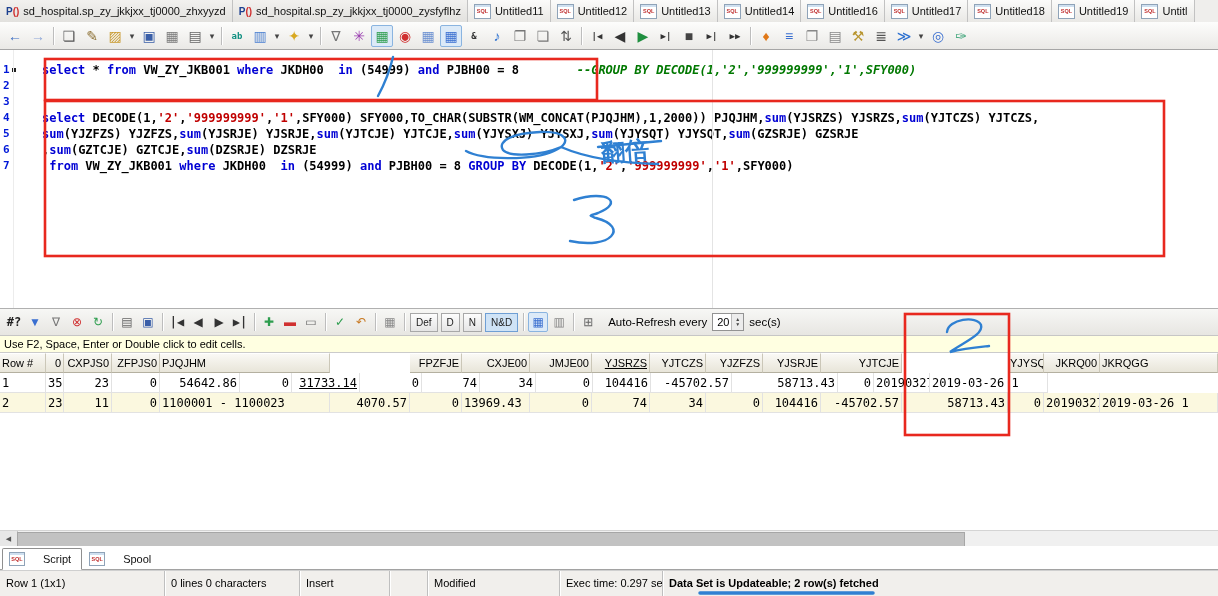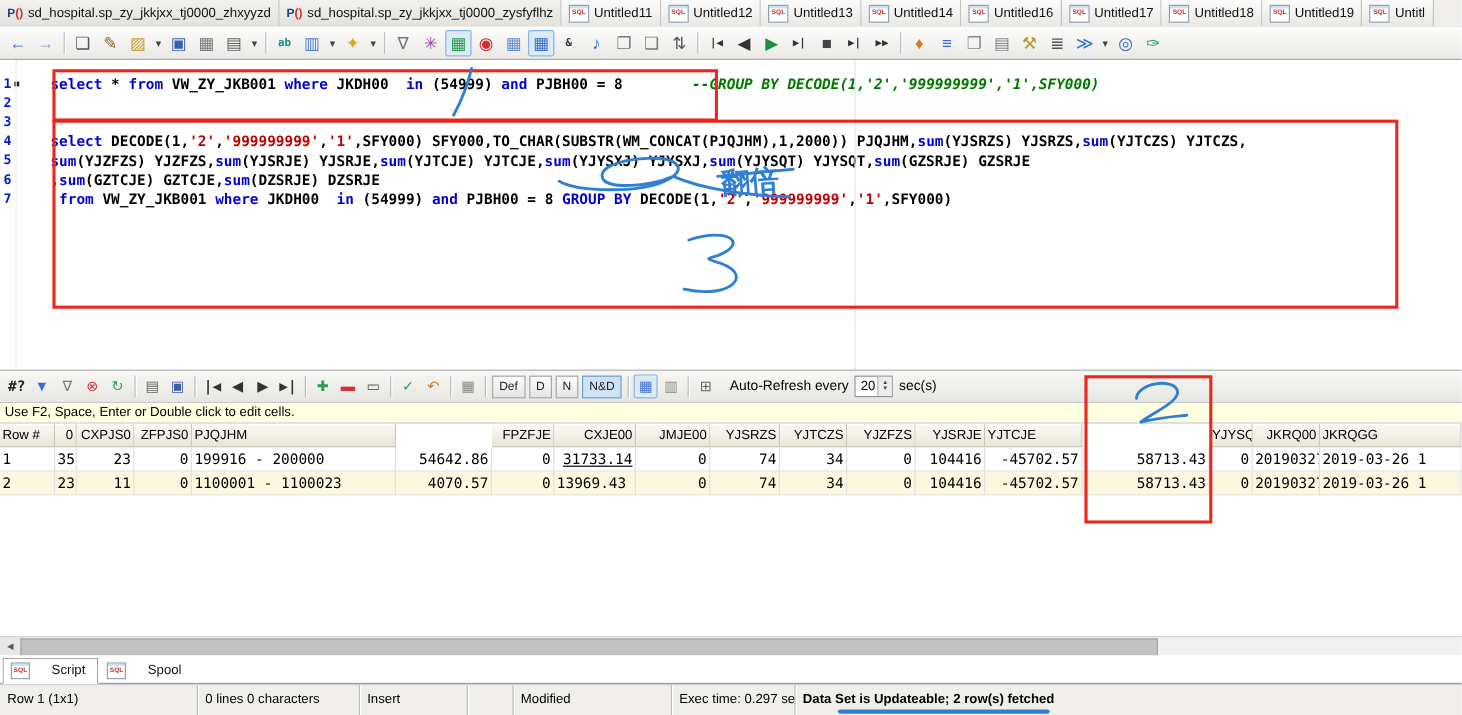--- a/index.html
+++ b/index.html
@@ -287,37 +287,36 @@
 <div class="grid-header-row">
     <div class="gcell hcell" style="width: 46px; text-align: left;">Row #</div>
     <div class="gcell hcell" style="width: 18px; text-align: right;">0</div>
     <div class="gcell hcell" style="width: 48px; text-align: right;">CXPJS0</div>
     <div class="gcell hcell" style="width: 48px; text-align: right;">ZFPJS0</div>
     <div class="gcell hcell" style="width: 170px; text-align: left;">PJQJHM</div>
     <div class="gcell hcell" style="width: 80px; text-align: right; margin-top: 36px;">FPZJE0</div>
     <div class="gcell hcell" style="width: 52px; text-align: right;">FPZFJE</div>
     <div class="gcell hcell" style="width: 68px; text-align: right;">CXJE00</div>
     <div class="gcell hcell" style="width: 62px; text-align: right;">JMJE00</div>
-    <div class="gcell hcell" style="width: 58px; text-align: right;">YJSRZS</div>
+    <div class="gcell hcell" style="width: 58px; text-align: right; text-decoration: underline;">YJSRZS</div>
     <div class="gcell hcell" style="width: 56px; text-align: right;">YJTCZS</div>
     <div class="gcell hcell" style="width: 57px; text-align: right;">YJZFZS</div>
     <div class="gcell hcell" style="width: 58px; text-align: right;">YJSRJE</div>
-    <div class="gcell hcell" style="width: 81px; text-align: left;">YJTCJE</div>
+    <div class="gcell hcell" style="width: 81px; text-align: right;">YJTCJE</div>
     <div class="gcell hcell" style="width: 106px; text-align: right; margin-top: 42px;">YJYSXJ</div>
     <div class="gcell hcell" style="width: 36px; text-align: right;">YJYSQT</div>
     <div class="gcell hcell" style="width: 56px; text-align: right;">JKRQ00</div>
     <div class="gcell hcell" style="width: 118px; text-align: left;">JKRQGG</div>
   </div>
 <div class="grid-body">
     <div class="grow">
       <div class="gcell dcell" style="width: 46px; text-align: left;">1</div>
       <div class="gcell dcell" style="width: 18px; text-align: right;">35</div>
       <div class="gcell dcell" style="width: 48px; text-align: right;">23</div>
       <div class="gcell dcell" style="width: 48px; text-align: right;">0</div>
-      <div class="gcell dcell" style="width: 170px; text-align: left;">199916 - 200000</div>
       <div class="gcell dcell" style="width: 80px; text-align: right;">54642.86</div>
       <div class="gcell dcell" style="width: 52px; text-align: right;">0</div>
       <div class="gcell dcell" style="width: 68px; text-align: right; text-decoration: underline;">31733.14</div>
       <div class="gcell dcell" style="width: 62px; text-align: right;">0</div>
       <div class="gcell dcell" style="width: 58px; text-align: right;">74</div>
       <div class="gcell dcell" style="width: 56px; text-align: right;">34</div>
       <div class="gcell dcell" style="width: 57px; text-align: right;">0</div>
       <div class="gcell dcell" style="width: 58px; text-align: right;">104416</div>
       <div class="gcell dcell" style="width: 81px; text-align: right;">-45702.57</div>
       <div class="gcell dcell" style="width: 106px; text-align: right;">58713.43</div>

